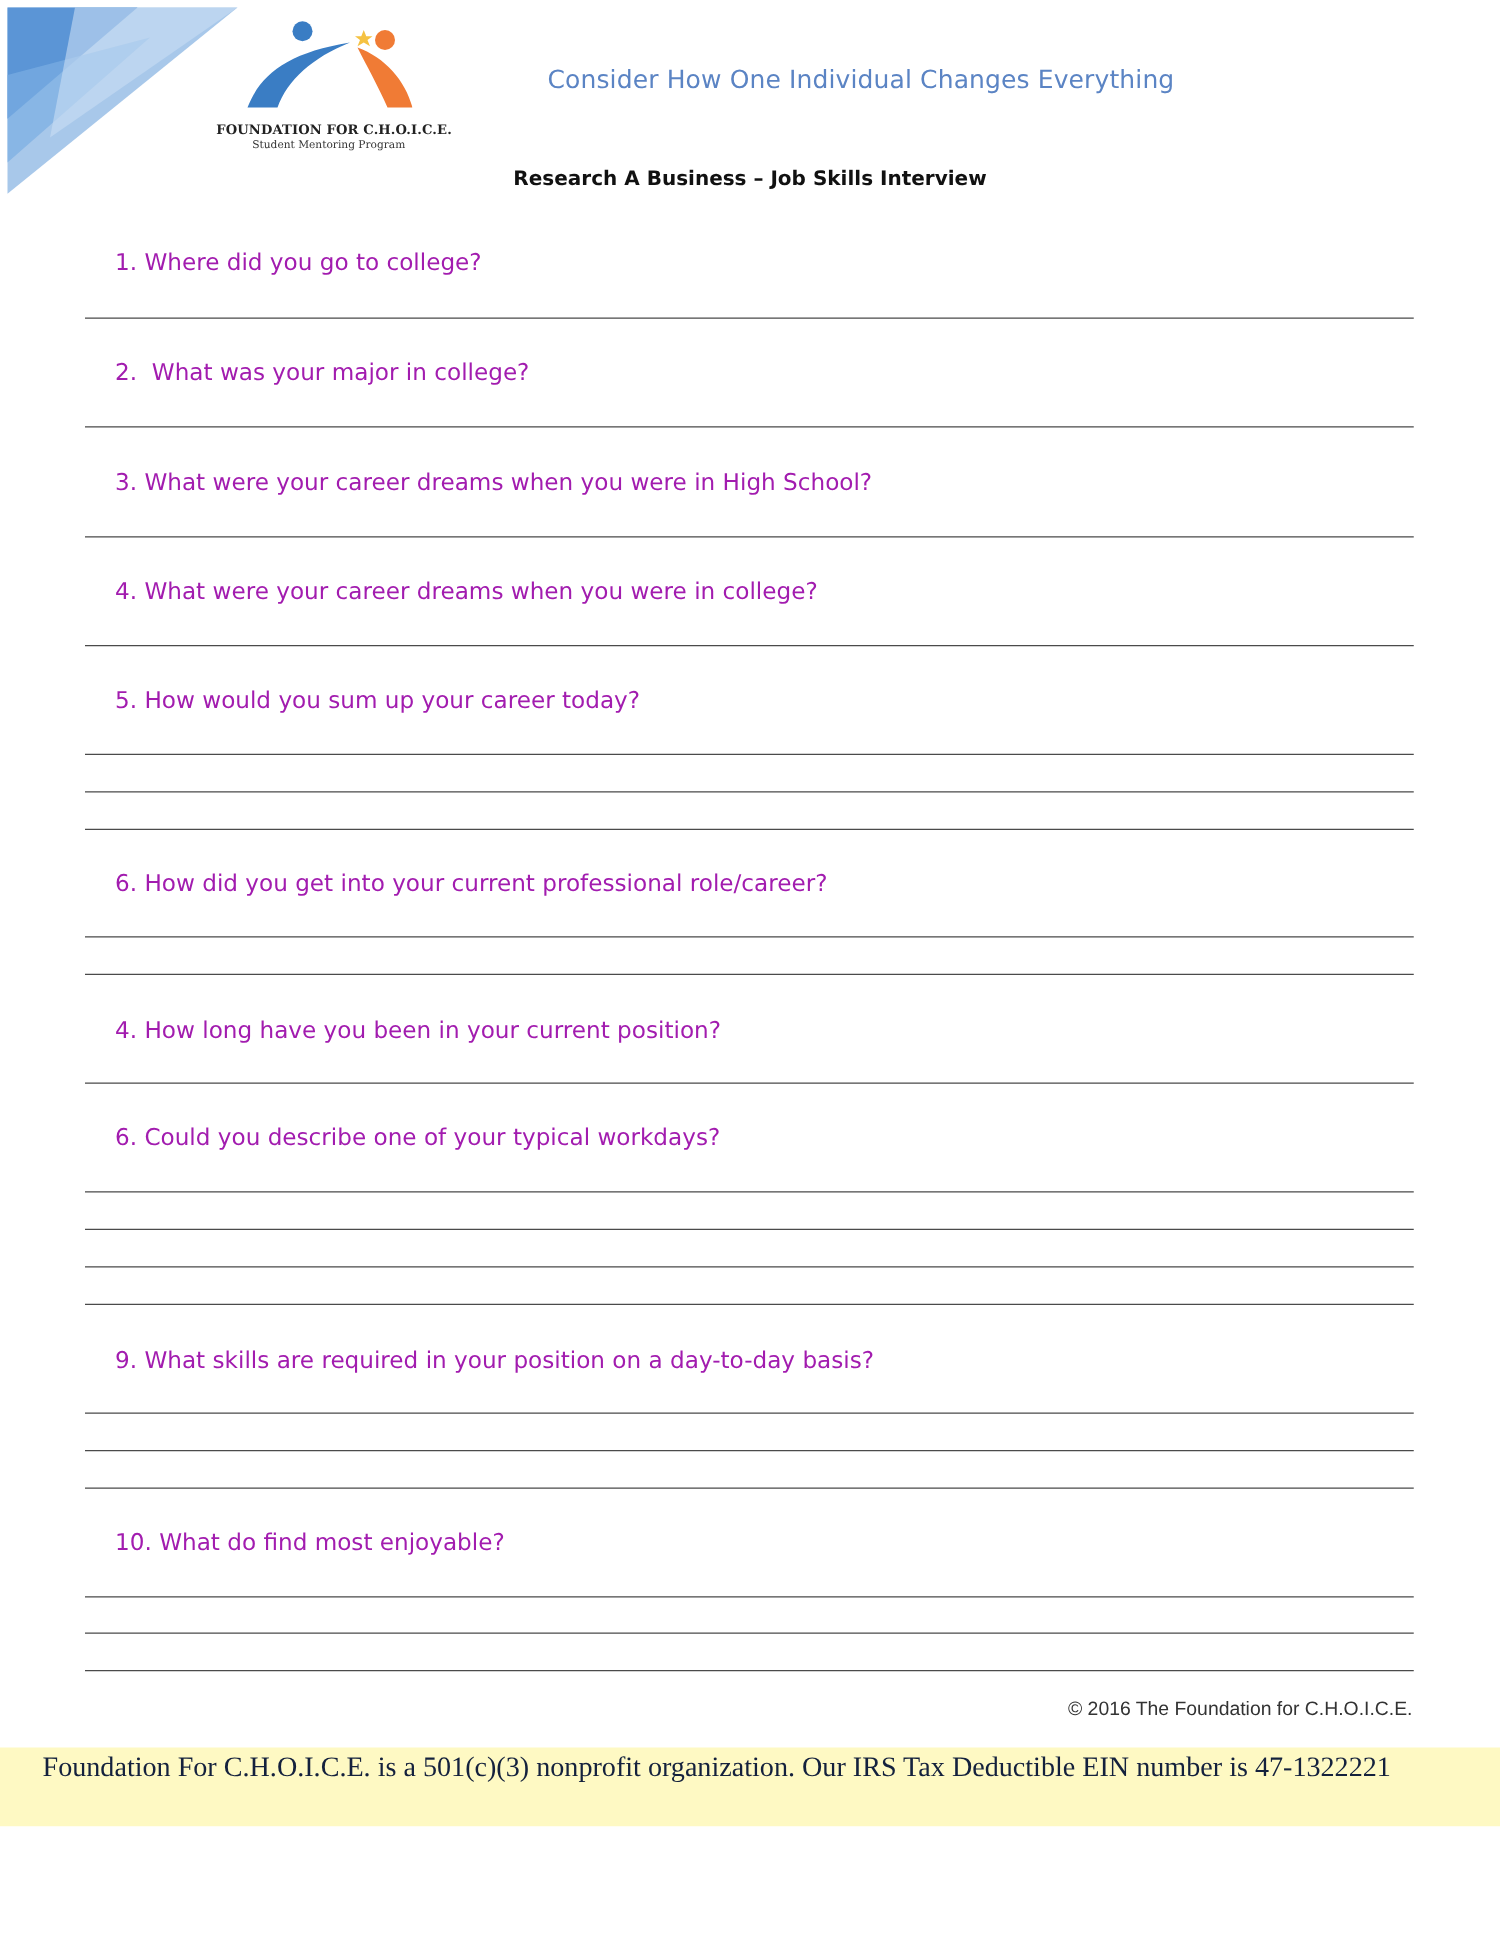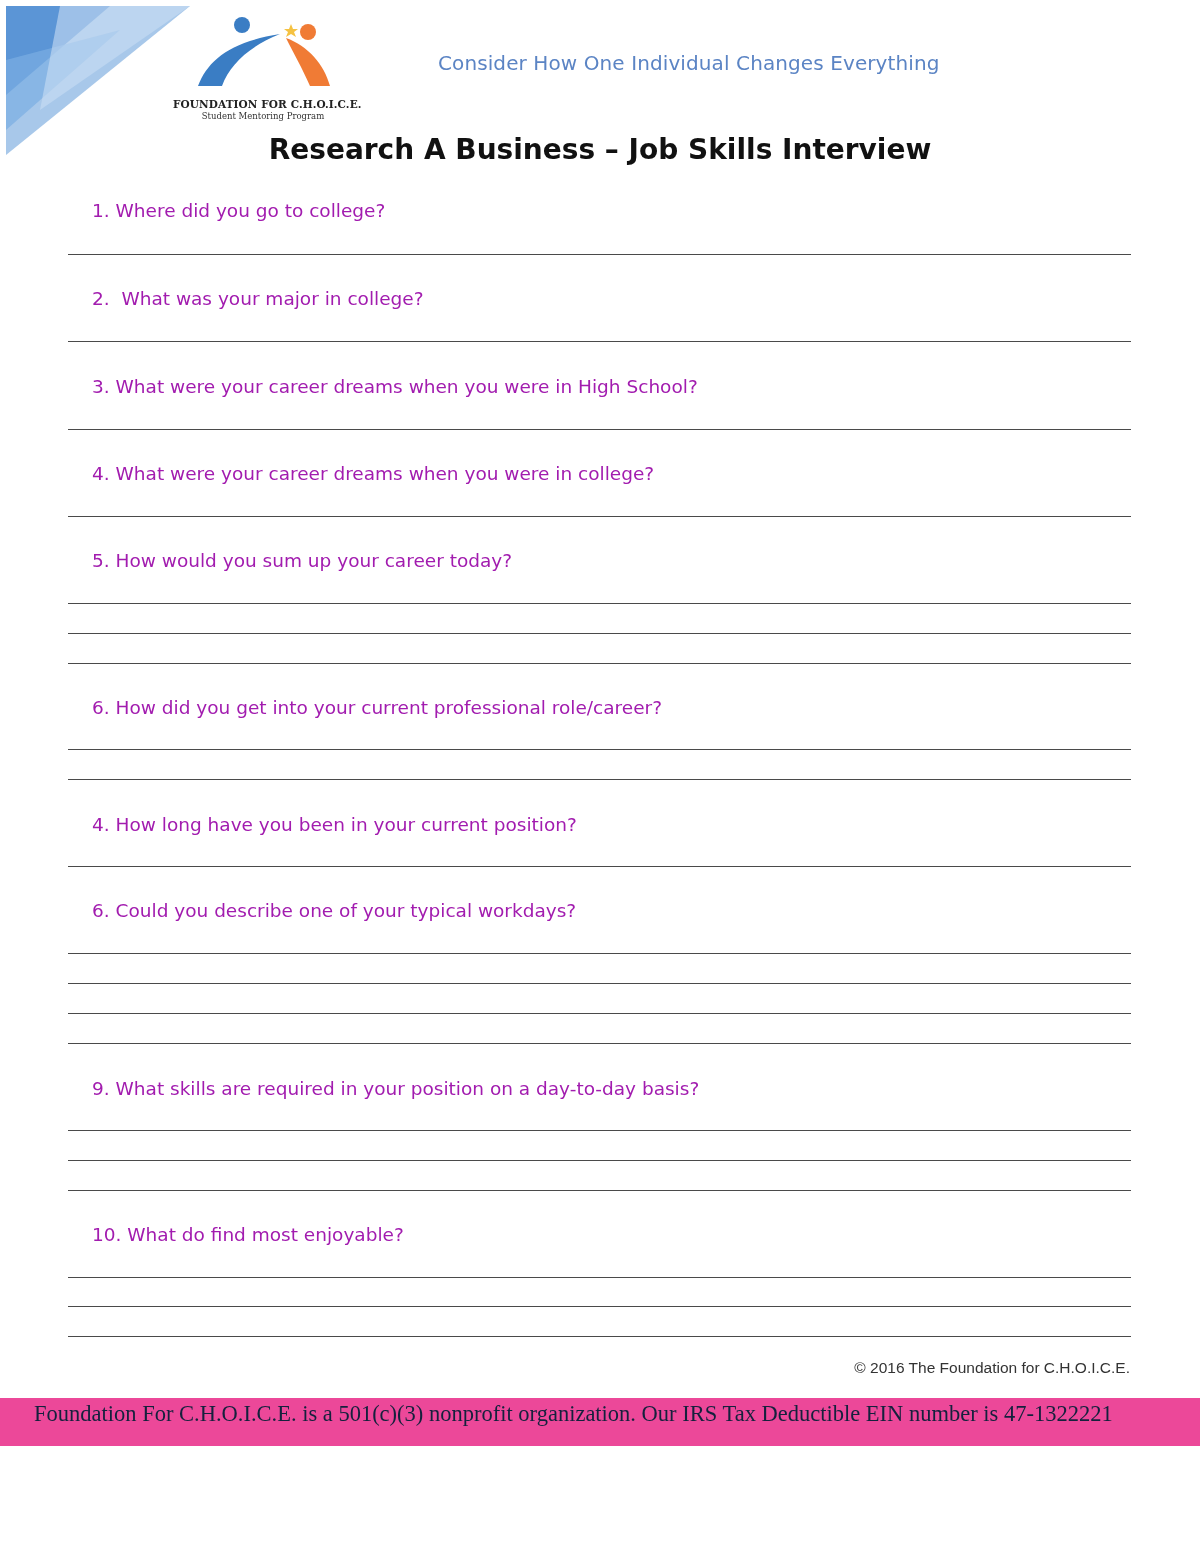--- a/index.html
+++ b/index.html
@@ -3,25 +3,25 @@
   <meta charset="utf-8">
   <style>
     html, body { margin: 0; padding: 0; background: #ffffff; }
     body { width: 1200px; height: 1552px; position: relative; overflow: hidden; font-family: "Liberation Sans", "DejaVu Sans", sans-serif; color: #1a1a1a; }
     .corner { position: absolute; left: 0; top: 0; width: 200px; height: 160px; }
     .logo { position: absolute; left: 165px; top: 12px; width: 190px; height: 115px; }
     .logo svg { position: absolute; left: 25px; top: 0; }
     .logo-name { position: absolute; left: 8px; top: 86px; width: 180px; font-family: "DejaVu Serif", serif; font-size: 10.5px; font-weight: bold; color: #222; letter-spacing: 0.1px; white-space: nowrap; }
     .logo-sub { position: absolute; left: 8px; top: 99px; width: 180px; text-align: center; font-family: "DejaVu Serif", serif; font-size: 8.5px; color: #333; white-space: nowrap; }
     .tagline { position: absolute; left: 438px; top: 51px; font-family: "DejaVu Sans", sans-serif; font-size: 20px; color: #5b84c4; letter-spacing: 0.1px; white-space: nowrap; }
-    .title { position: absolute; left: 0; width: 1200px; top: 133px; text-align: center; font-family: "DejaVu Sans", sans-serif; font-weight: bold; font-size: 28px; color: #111; white-space: nowrap; }
+    .title { position: absolute; left: 0; width: 1200px; top: 133px; text-align: center; font-family: "DejaVu Sans", sans-serif; font-weight: bold; font-size: 16px; color: #111; white-space: nowrap; }
     .question { position: absolute; left: 70px; font-family: "DejaVu Sans", sans-serif; font-size: 18.5px; color: #a21caf; white-space: pre; margin-left: 22px; }
     .line { position: absolute; left: 68px; width: 1063px; height: 0; border-top: 1.5px solid #4a4a4a; }
     .copyright { position: absolute; right: 70px; top: 1359px; font-family: Liberation Sans, sans-serif; font-size: 15.5px; color: #333; white-space: nowrap; }
-    .footer-band { position: absolute; left: 0; top: 1398px; width: 1200px; height: 48px; background: #ec4899; }
+    .footer-band { position: absolute; left: 0; top: 1398px; width: 1200px; height: 63px; background: #fef9c3; }
     .footer-text { position: absolute; left: 34px; top: 3px; font-family: "Liberation Serif", "DejaVu Serif", serif; font-size: 22.5px; color: #14213d; white-space: nowrap; }
   </style>
 </head>
 <body>
 
 <svg class="corner" viewBox="0 0 200 160" width="200" height="160">
   <polygon points="6,6 190,6 6,155" fill="#a8c8ea"></polygon>
   <polygon points="6,6 110,6 6,95" fill="#5b95d6"></polygon>
   <polygon points="6,60 120,30 6,130" fill="#7aaee2" opacity="0.7"></polygon>
   <polygon points="60,6 190,6 40,110" fill="#c9ddf3" opacity="0.6"></polygon>

